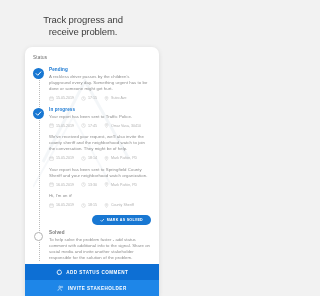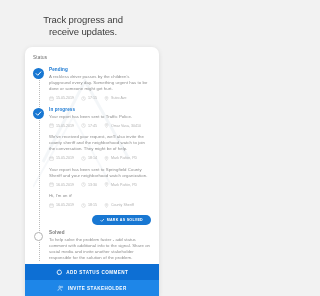--- a/index.html
+++ b/index.html
@@ -143,21 +143,21 @@
   .act-primary { background:#0d6fd4; }
   .act-secondary { background:#1e86e8; }
 </style>
 </head>
 <body>
 
 <div class="screen">
 
   <div class="headline">
     <div>Track progress and</div>
-    <div>receive updates.</div>
+    <div>receive problem.</div>
   </div>
 
   <div class="card">
 
     <svg class="watermark" viewBox="0 0 120 150">
       <path d="M10 95 L52 14 L96 92" fill="none" stroke="#e9eef3" stroke-width="3"></path>
       <path d="M0 120 L40 50 L78 118" fill="none" stroke="#eef2f6" stroke-width="2"></path>
     </svg>
 
     <div class="card-inner">

